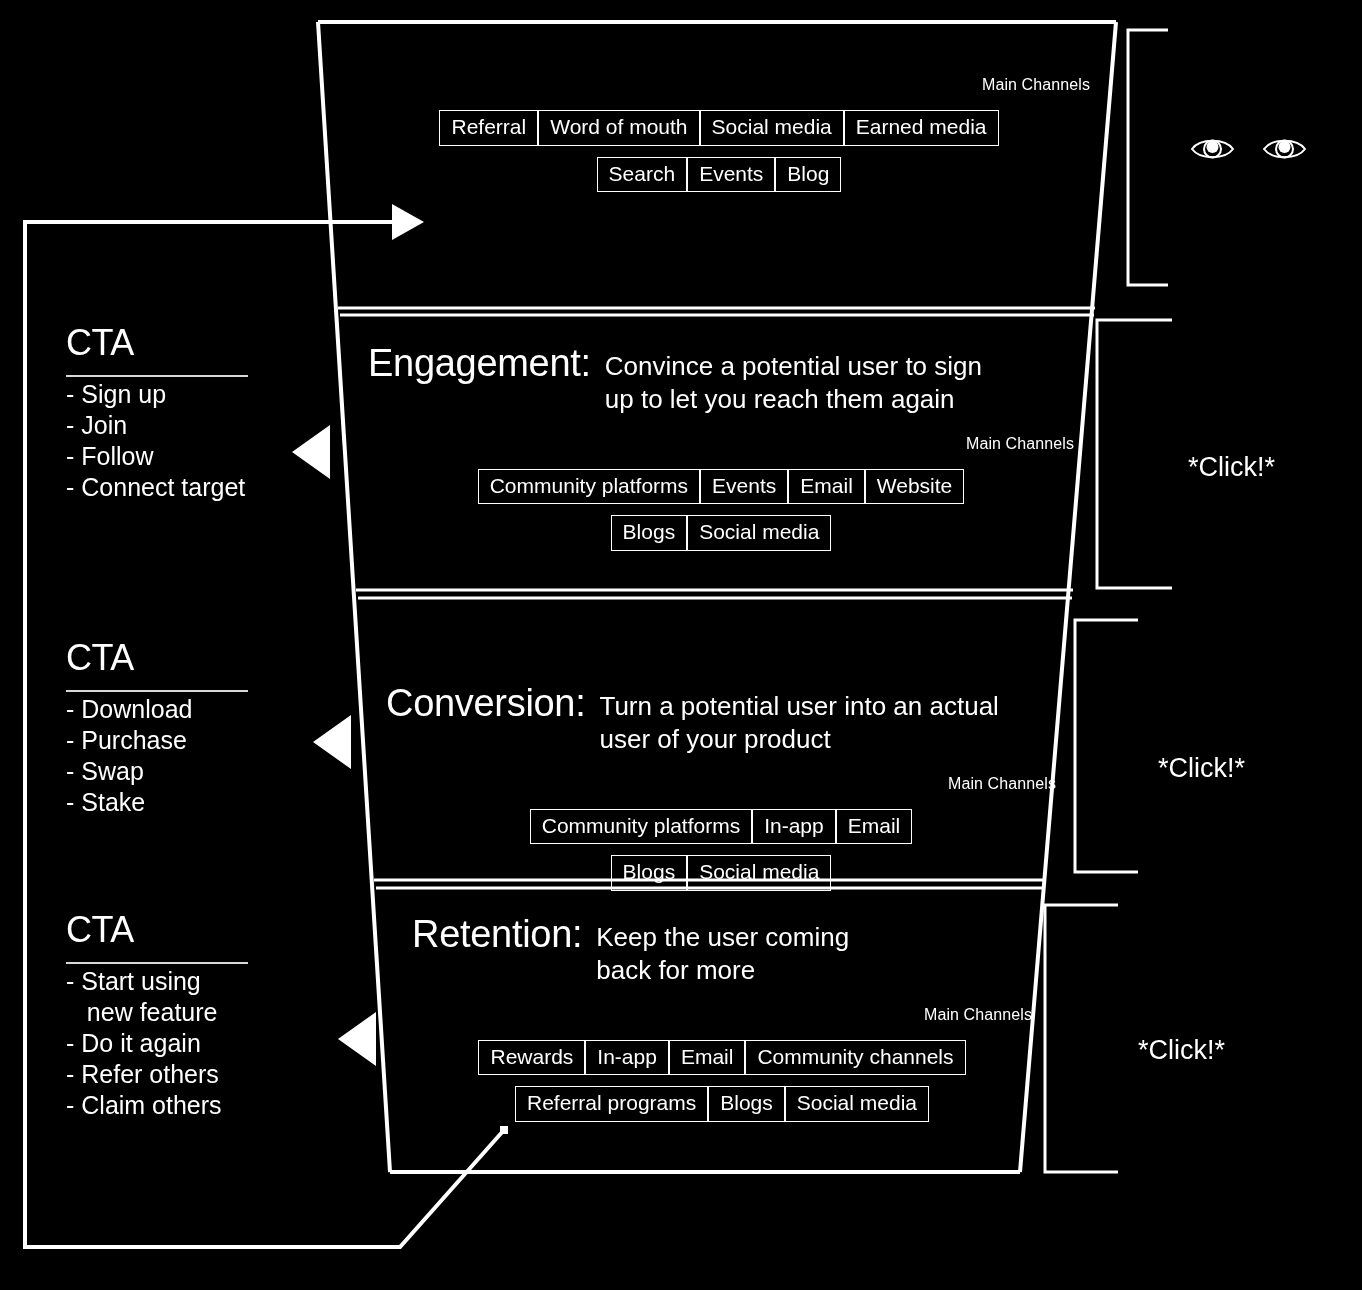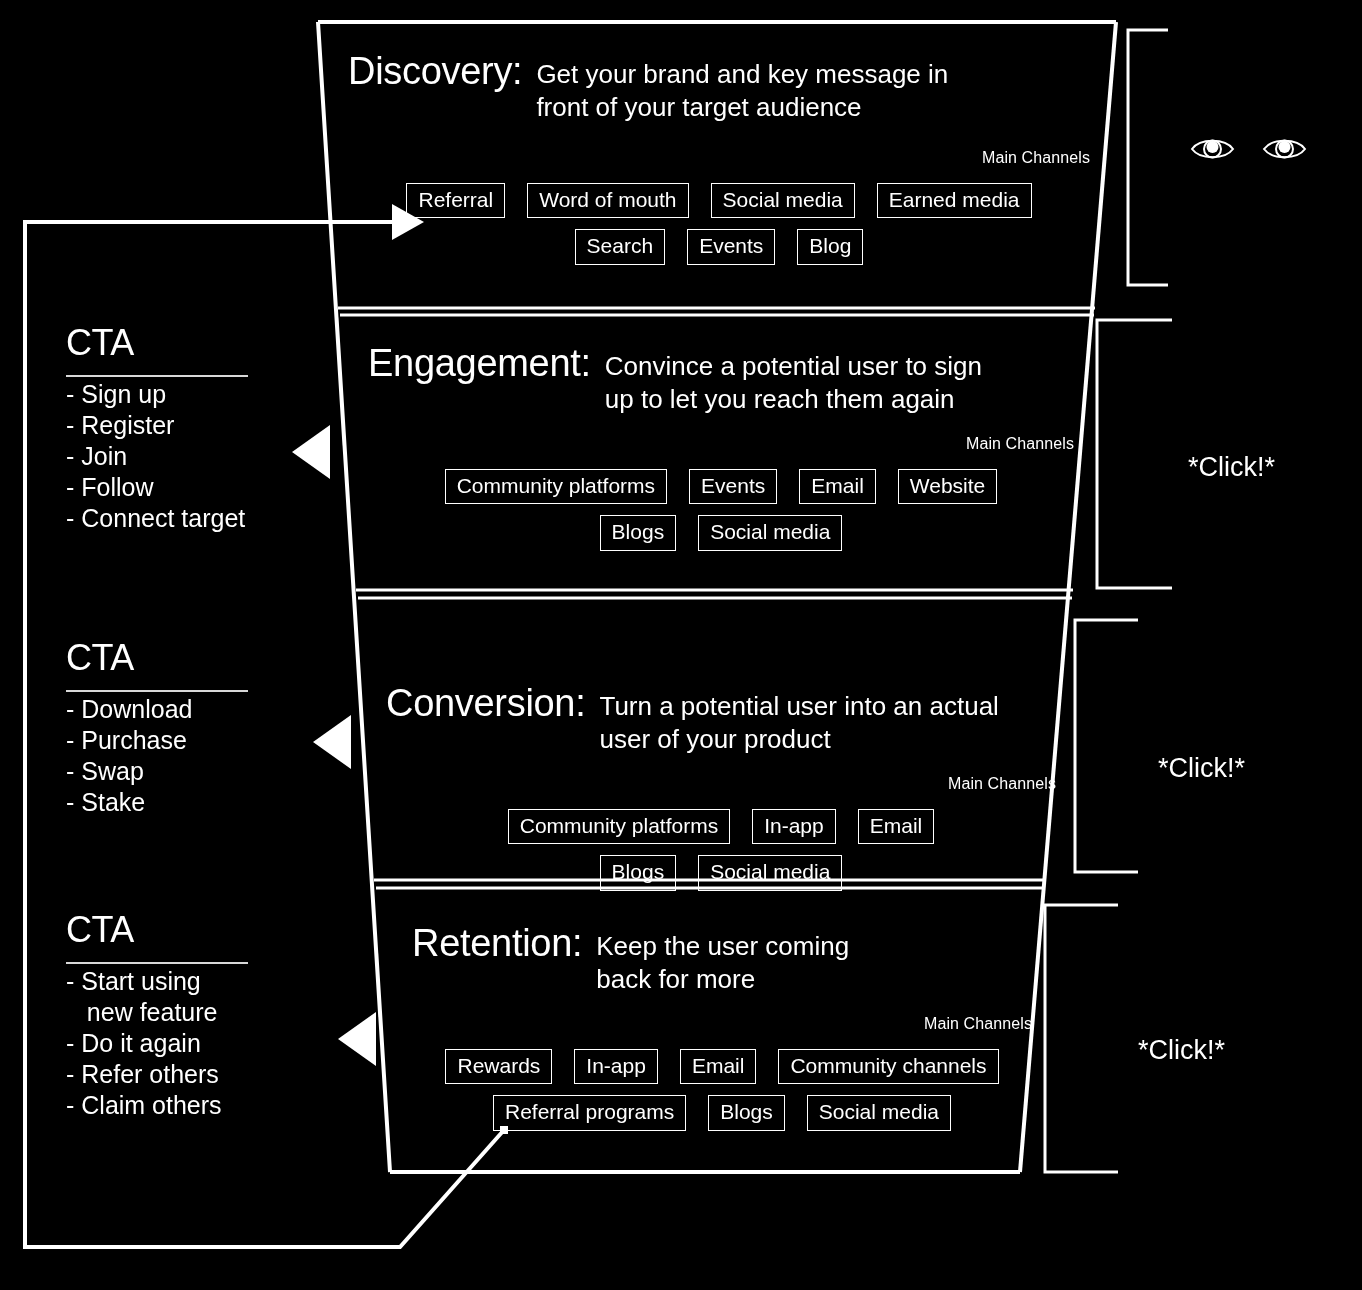--- a/index.html
+++ b/index.html
@@ -22,21 +22,21 @@
     font-size:26px;line-height:1.28;font-weight:400;margin-left:14px;
     padding-top:6px;
   }
   .mc-label{
     font-size:16px;font-weight:400;text-align:right;margin-top:22px;
     letter-spacing:0.1px;
   }
   .chan-rows{margin-top:16px;}
   .chan-row{
     display:flex;justify-content:center;align-items:flex-start;
-    gap:22px;margin-bottom:11px;
+    margin-bottom:11px;
   }
   .chan{
     border:1px solid #fff;padding:4px 11px 6px 11px;
     font-size:21px;line-height:1.12;white-space:nowrap;color:#fff;
   }
 
   
   .cta-block{position:absolute;width:250px;}
   .cta-title{font-size:36px;line-height:1;font-weight:400;letter-spacing:-0.5px;}
   .cta-rule{height:2px;background:#d8d8d8;margin-top:14px;width:182px;}
@@ -82,27 +82,20 @@
 
     <rect x="500" y="1126" width="8" height="8" fill="#fff"></rect>
 
     <path d="M1168 30 L1128 30 L1128 285 L1168 285" stroke="#fff" stroke-width="3" fill="none"></path>
     <path d="M1172 320 L1097 320 L1097 588 L1172 588" stroke="#fff" stroke-width="3" fill="none"></path>
     <path d="M1138 620 L1075 620 L1075 872 L1138 872" stroke="#fff" stroke-width="3" fill="none"></path>
     <path d="M1118 905 L1045 905 L1045 1172 L1118 1172" stroke="#fff" stroke-width="3" fill="none"></path>
   </svg>
 
   <div class="stage-block" style="left:348px;top:52px;width:742px;">
-    <div class="stage-head">
-      <div class="stage-title">Discovery:</div>
-      <div class="stage-desc">
-        <div>Get your brand and key message in</div>
-        <div>front of your target audience</div>
-      </div>
-    </div>
     <div class="mc-label" style="margin-top:24px;">Main Channels</div>
     <div class="chan-rows">
       <div class="chan-row">
         <div class="chan">Referral</div>
         <div class="chan">Word of mouth</div>
         <div class="chan">Social media</div>
         <div class="chan">Earned media</div>
       </div>
       <div class="chan-row">
         <div class="chan">Search</div>
@@ -150,21 +143,21 @@
         <div class="chan">In-app</div>
         <div class="chan">Email</div>
       </div>
       <div class="chan-row">
         <div class="chan">Blogs</div>
         <div class="chan">Social media</div>
       </div>
     </div>
   </div>
 
-  <div class="stage-block" style="left:412px;top:915px;width:620px;margin-top:9px;">
+  <div class="stage-block" style="left:412px;top:915px;width:620px;">
     <div class="stage-head">
       <div class="stage-title">Retention:</div>
       <div class="stage-desc">
         <div>Keep the user coming</div>
         <div>back for more</div>
       </div>
     </div>
     <div class="mc-label" style="margin-top:18px;">Main Channels</div>
     <div class="chan-rows">
       <div class="chan-row">
@@ -179,21 +172,20 @@
         <div class="chan">Social media</div>
       </div>
     </div>
   </div>
 
   <div class="cta-block" style="left:66px;top:325px;">
     <div class="cta-title">CTA</div>
     <div class="cta-rule"></div>
     <div class="cta-list">
       <div class="cta-item">- Sign up</div>
-      <div class="cta-item">- Register</div>
       <div class="cta-item">- Join</div>
       <div class="cta-item">- Follow</div>
       <div class="cta-item">- Connect target</div>
     </div>
   </div>
 
   <div class="cta-block" style="left:66px;top:640px;">
     <div class="cta-title">CTA</div>
     <div class="cta-rule"></div>
     <div class="cta-list">

